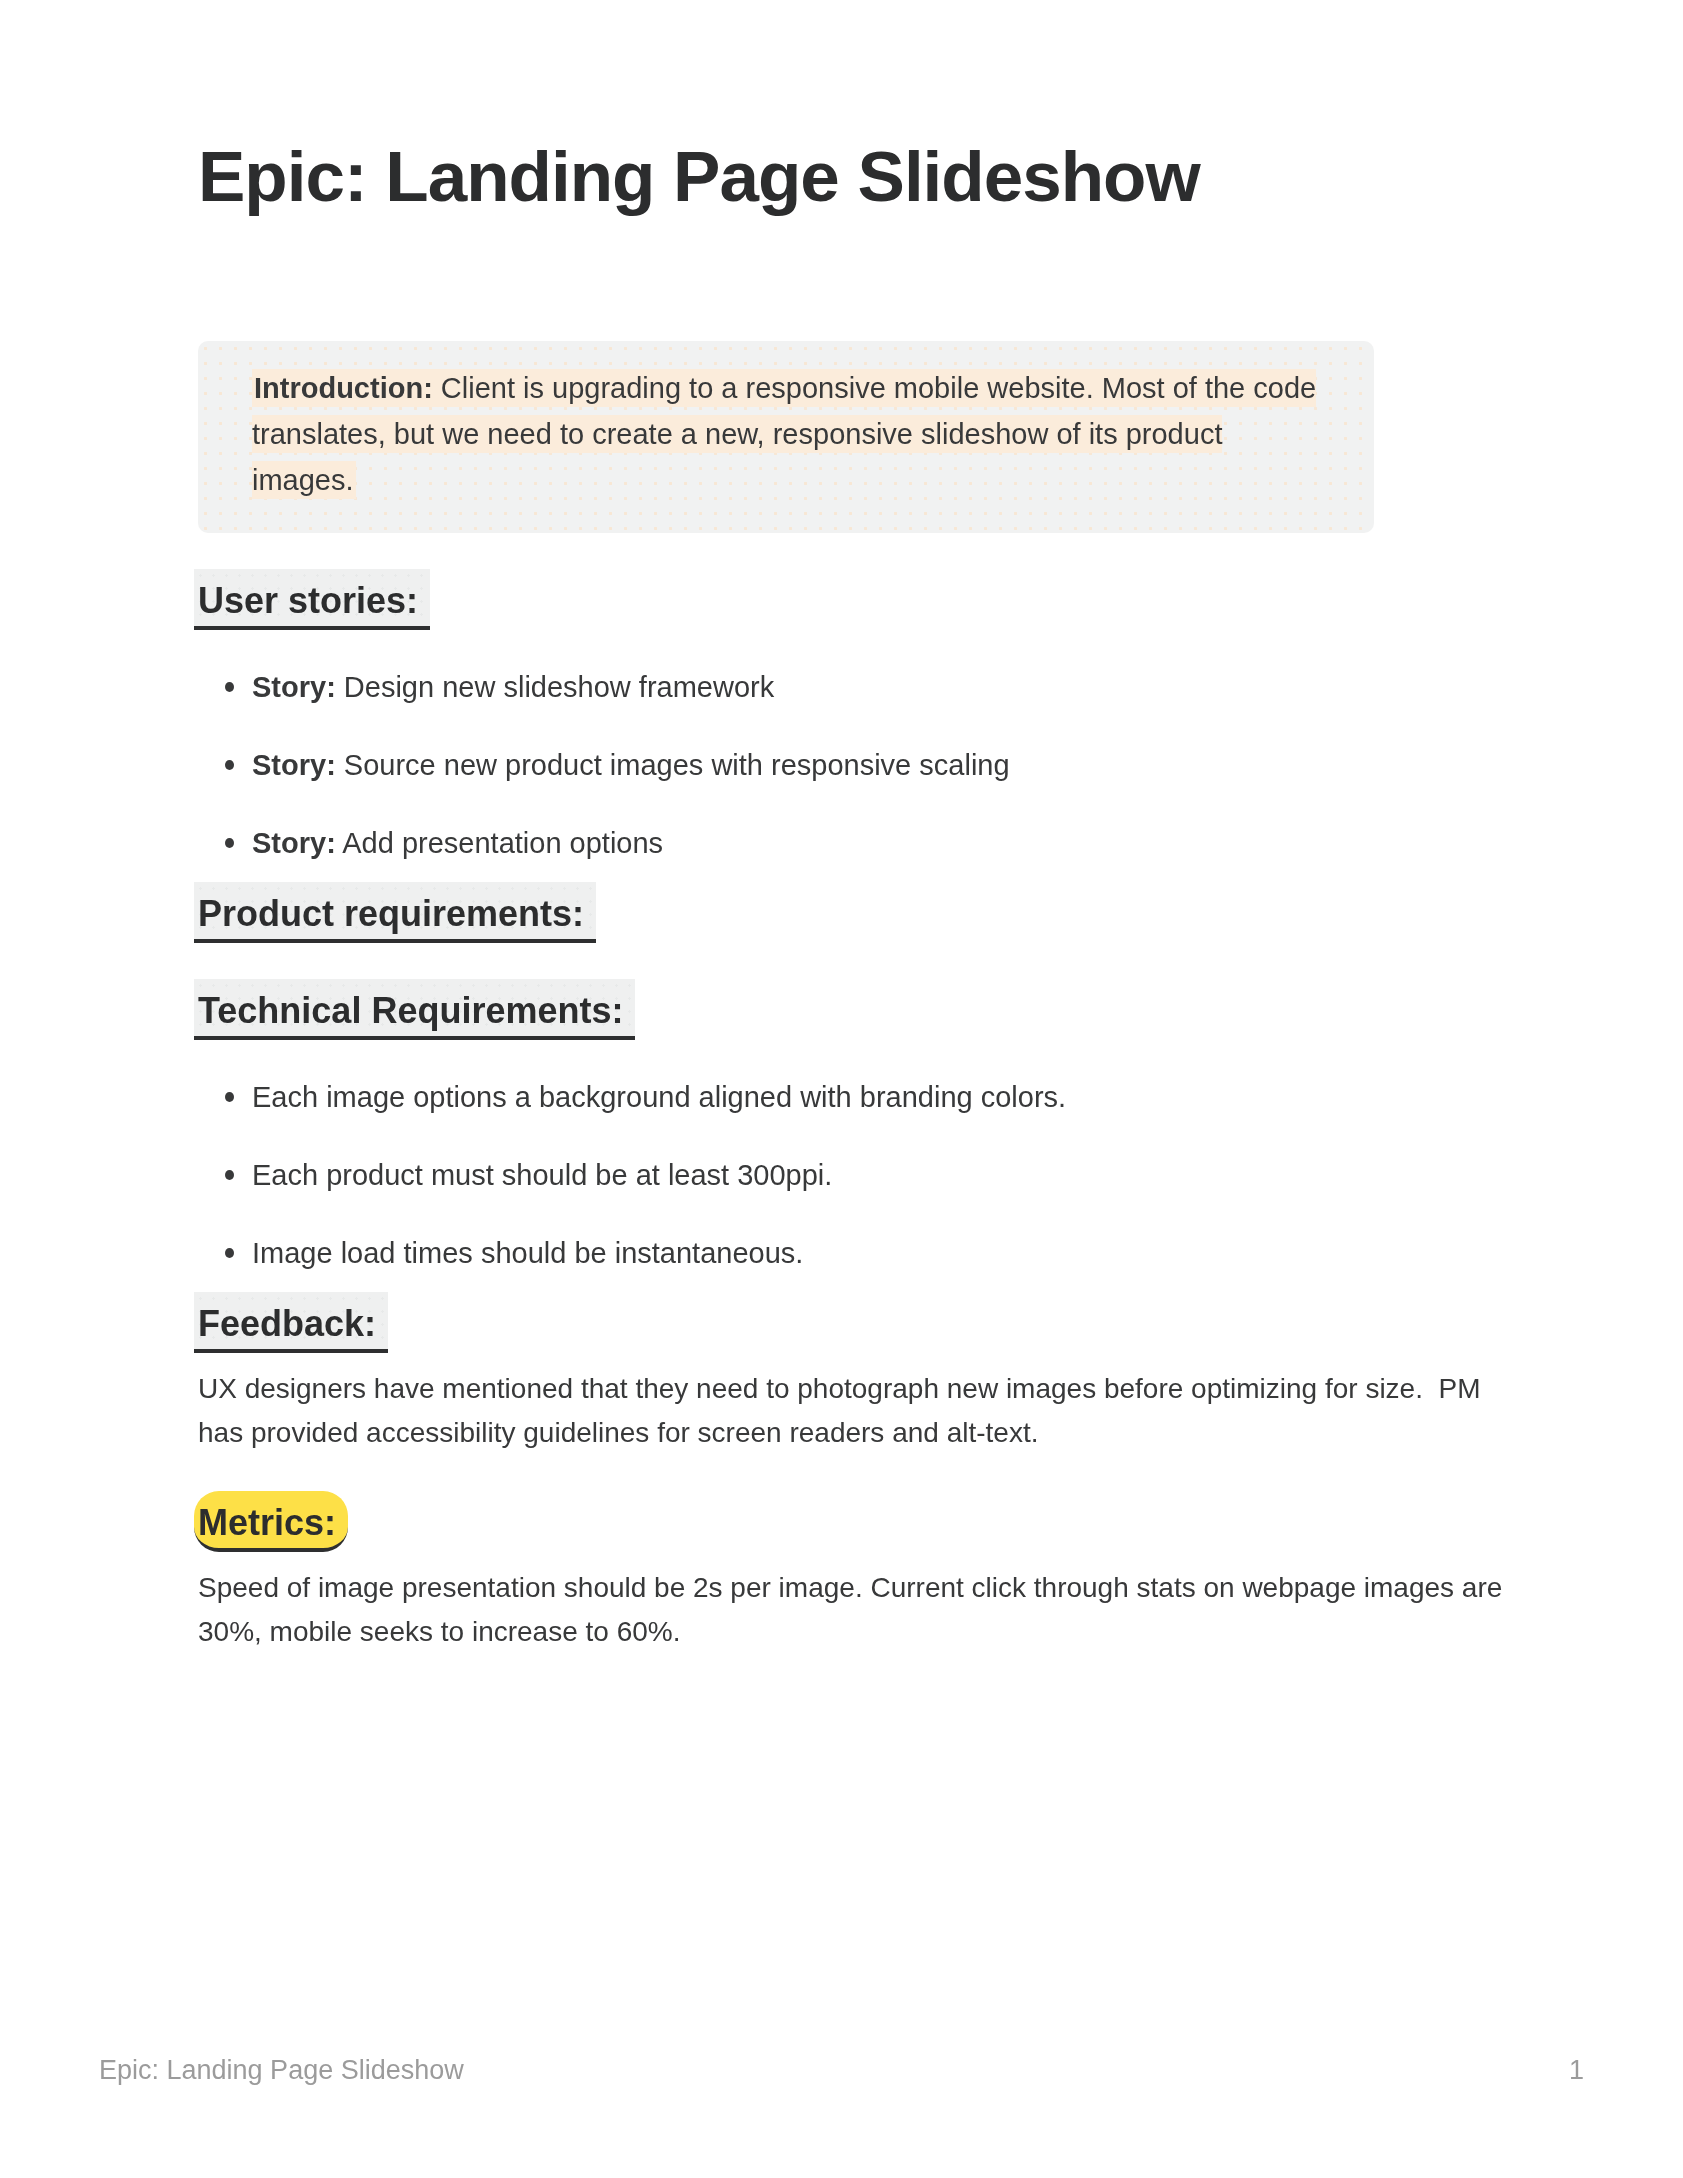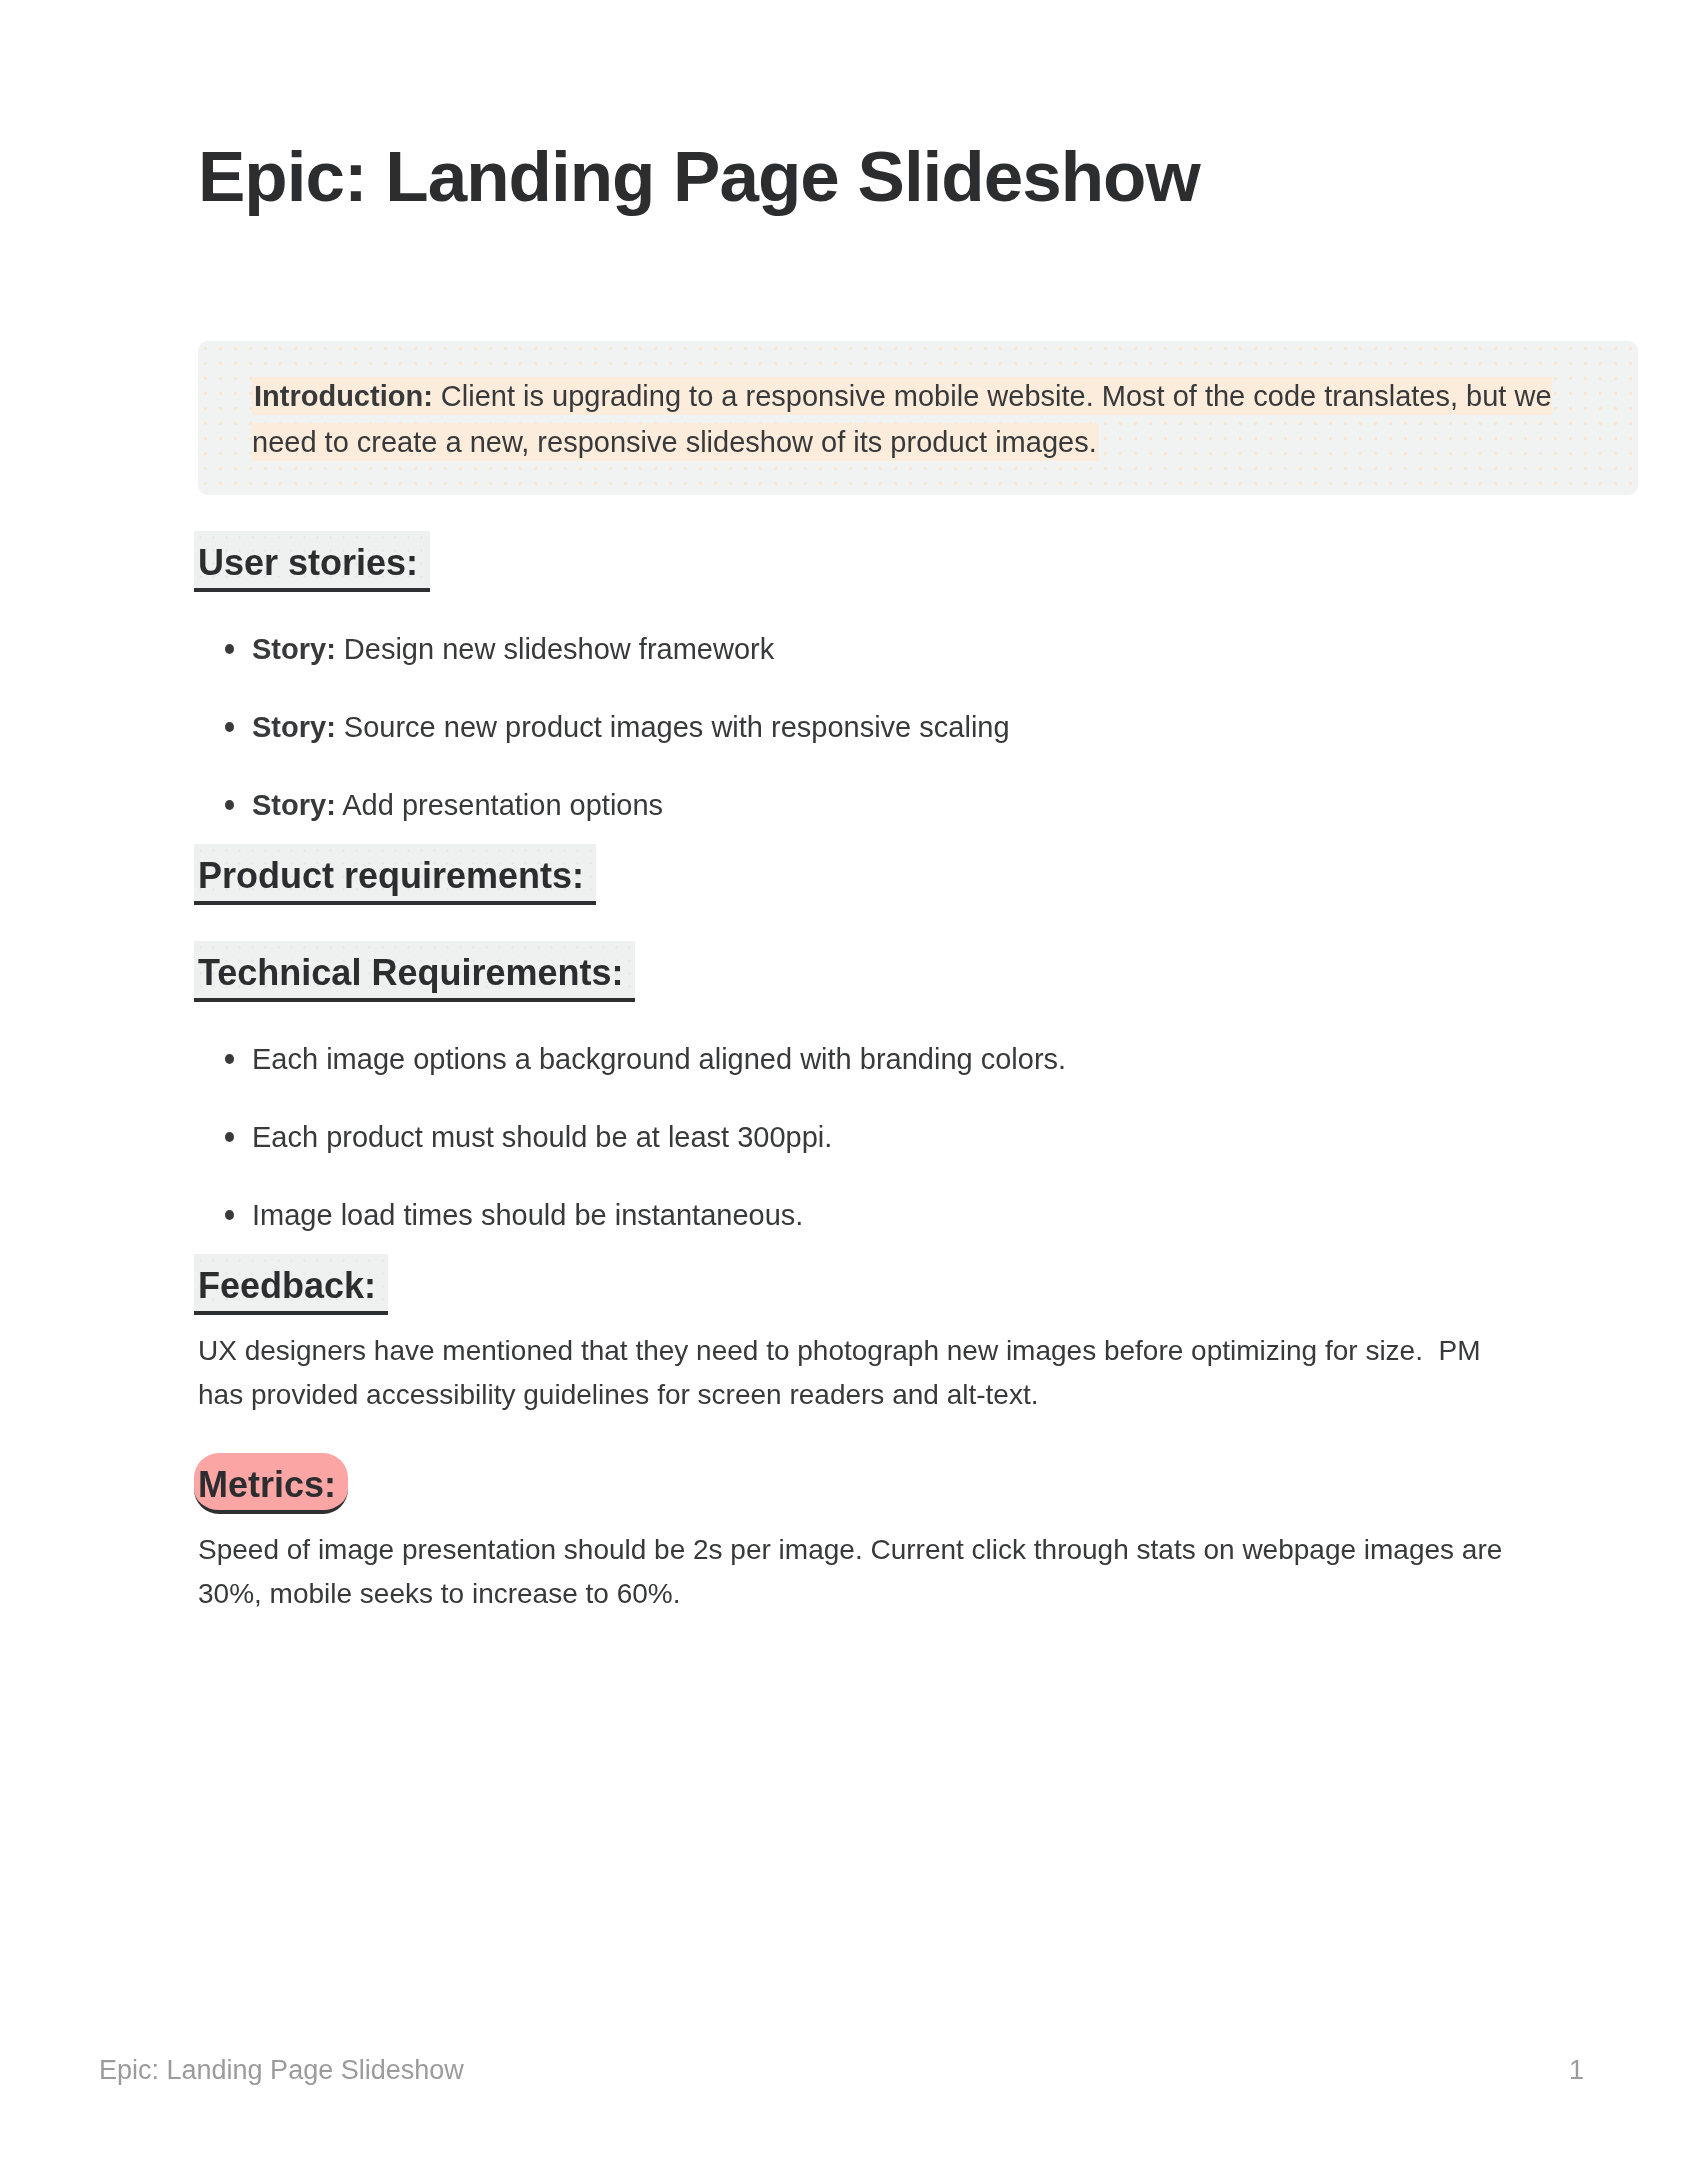--- a/index.html
+++ b/index.html
@@ -18,27 +18,27 @@
     margin: 0;
     padding-top: 141px;
     font-size: 71px;
     line-height: 71px;
     font-weight: 700;
     color: #2c2d2e;
     letter-spacing: -1px;
   }
   .intro-box {
     margin-top: 129px;
-    width: 1440px;
+    width: 1176px;
     box-sizing: border-box;
     background-color: #f1f2f2;
     background-image: radial-gradient(circle, #f8e7d4 1.4px, rgba(0,0,0,0) 1.5px);
     background-size: 15px 15px;
     border-radius: 10px;
-    padding: 32px 45px 30px 54px;
+    padding: 24px 45px 30px 54px;
     font-size: 29px;
     line-height: 46px;
     color: #38393a;
   }
   .hl {
     background: #fbecdb;
     padding: 3px 2px;
   }
   .intro-box strong, li strong { font-weight: 700; }
   h2.sec-heading {
@@ -51,21 +51,21 @@
   h2.sec-heading .h2-inner {
     display: inline-block;
     background-color: #eff0f0;
     background-image: radial-gradient(circle, #e7e9e9 1.2px, rgba(0,0,0,0) 1.3px);
     background-size: 13px 13px;
     padding: 10px 12px 4px 4px;
     margin-left: -4px;
     border-bottom: 4px solid #2e2f30;
   }
   h2.sec-heading.peach .h2-inner {
-    background-color: #fca5a5;
+    background-color: #fde047;
     background-image: none;
     border-radius: 25px;
   }
   ul.bullets {
     list-style: none;
     margin: 0 0 -18px 0;
     padding: 0;
   }
   ul.bullets li {
     position: relative;

